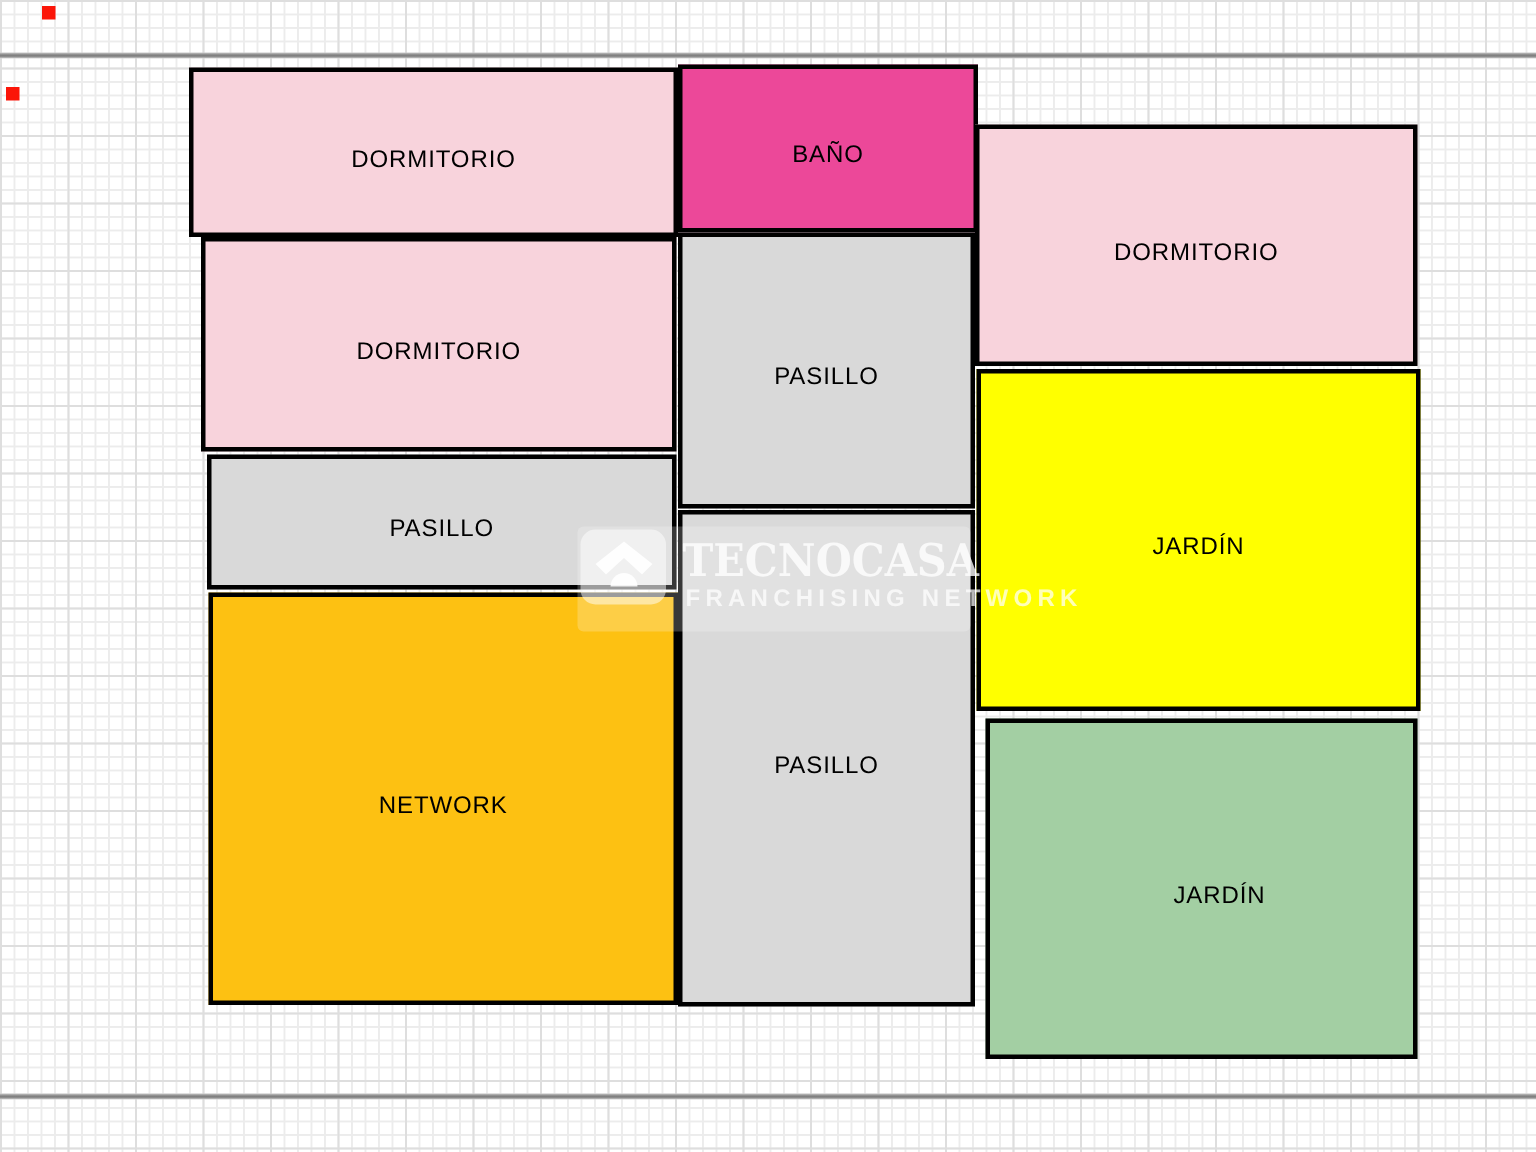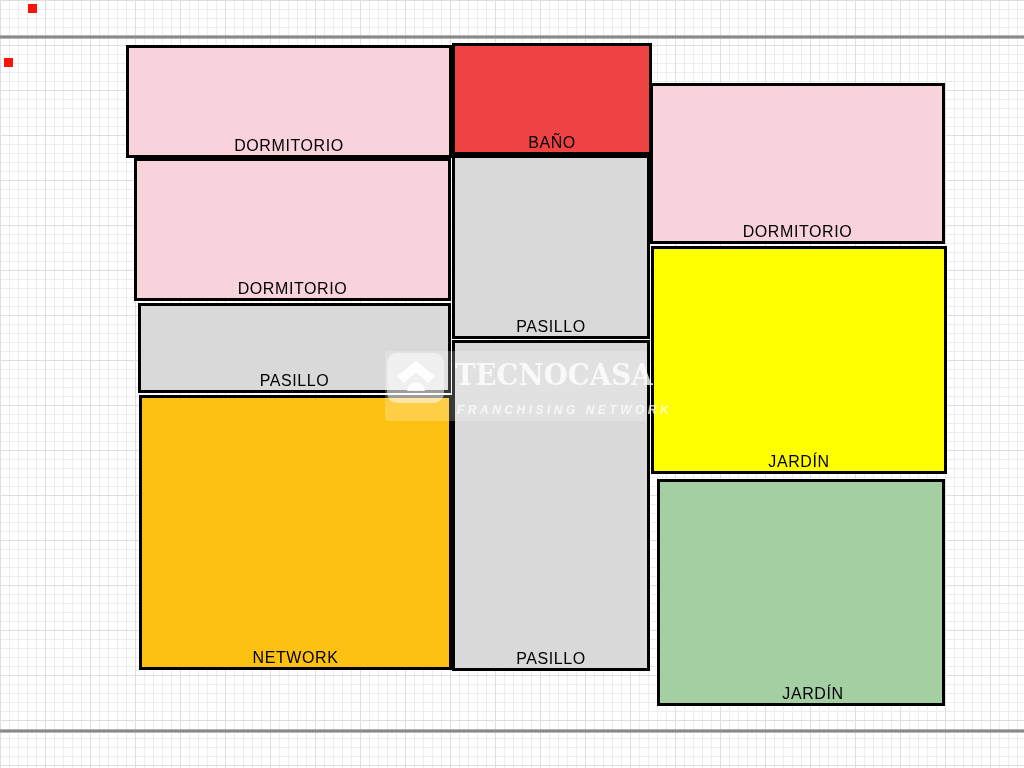--- a/index.html
+++ b/index.html
@@ -19,21 +19,21 @@
     position: absolute;
     left: 0; width: 1024px; height: 4px;
     background: linear-gradient(to bottom, #c9c9c9, #7d7d7d 45%, #8f8f8f 70%, #d6d6d6);
   }
   #rule-top { top: 35px; }
   #rule-bottom { top: 729px; }
   .room {
     position: absolute;
     border: 3px solid #000;
     display: flex;
-    align-items: flex-end;
+    align-items: center;
     justify-content: center;
     padding-top: 10px;
   }
   .room-label {
     font-size: 16px;
     letter-spacing: 0.6px;
     color: #000;
     white-space: nowrap;
   }
   .marker {
@@ -66,40 +66,39 @@
     line-height: 36px;
     letter-spacing: 0px;
     color: rgba(255,255,255,0.78);
     white-space: nowrap;
     transform: scaleX(0.92);
     transform-origin: left center;
     text-align: left;
   }
   #watermark-tagline {
     position: absolute;
-    left: 72px; top: 52px;
+    left: 72px; top: 40px;
     font-weight: bold;
-    font-size: 12px;
+    font-size: 16px;
     letter-spacing: 3.5px;
     color: rgba(255,255,255,0.72);
     white-space: nowrap;
-    font-style: italic;
   }
 </style>
 </head>
 <body>
 
 <div class="hrule" id="rule-top"></div>
 <div class="hrule" id="rule-bottom"></div>
 
 <div id="rooms-layer">
     <div class="room" style="left: 126px; top: 45px; width: 326px; height: 113px; background: rgb(248, 211, 220); border-color: rgb(0, 0, 0);">
       <span class="room-label">DORMITORIO</span>
     </div>
-    <div class="room" style="left: 452px; top: 43px; width: 200px; height: 112px; background: #ef4444; border-color: rgb(0, 0, 0);">
+    <div class="room" style="left: 452px; top: 43px; width: 200px; height: 112px; background: #ec4899; border-color: rgb(0, 0, 0);">
       <span class="room-label">BAÑO</span>
     </div>
     <div class="room" style="left: 650px; top: 83px; width: 295px; height: 161px; background: rgb(248, 211, 220); border-color: rgb(0, 0, 0);">
       <span class="room-label">DORMITORIO</span>
     </div>
     <div class="room" style="left: 134px; top: 158px; width: 317px; height: 143px; background: rgb(248, 211, 220); border-color: rgb(0, 0, 0);">
       <span class="room-label">DORMITORIO</span>
     </div>
     <div class="room" style="left: 452px; top: 155px; width: 198px; height: 184px; background: rgb(217, 217, 217); border-color: rgb(0, 0, 0);">
       <span class="room-label">PASILLO</span>

